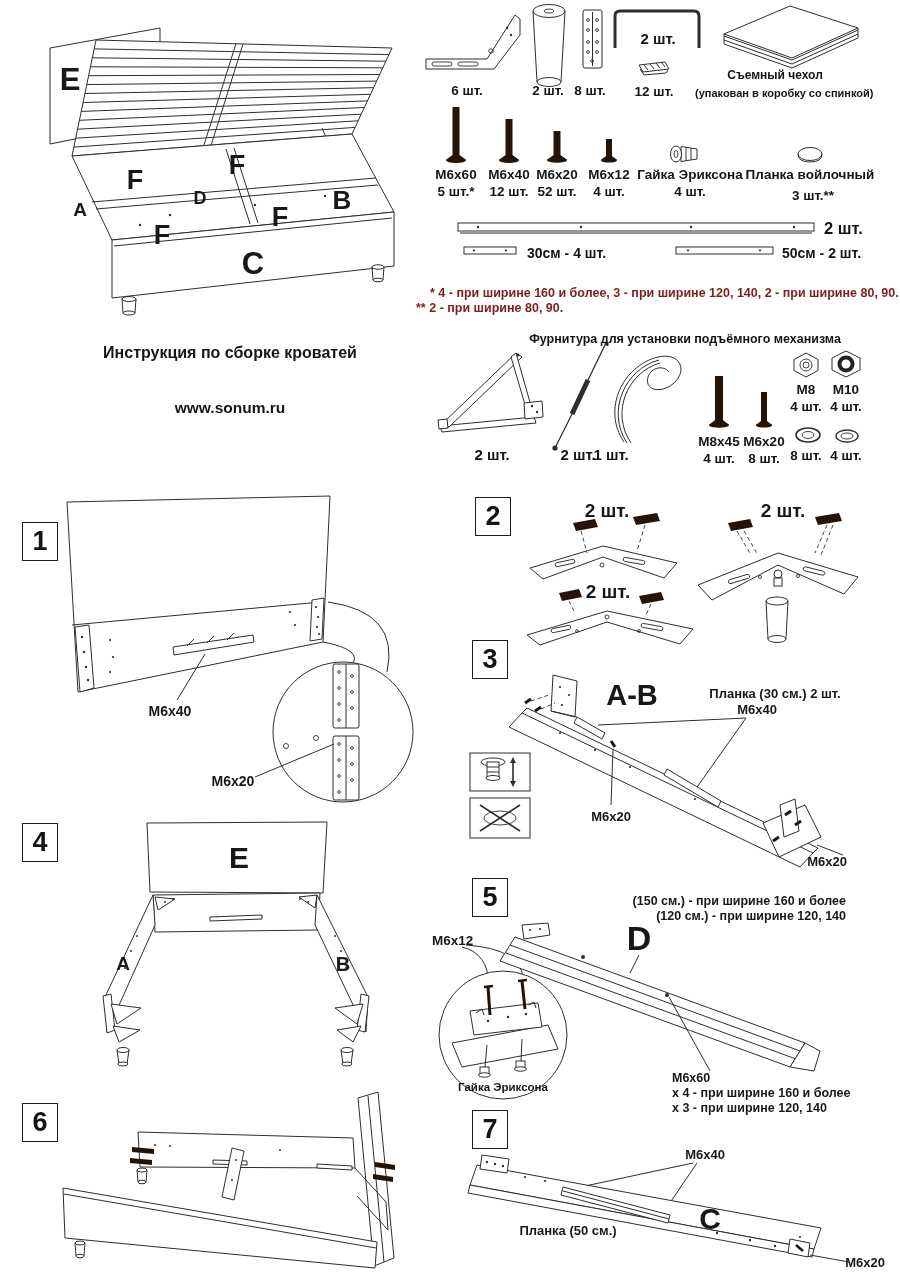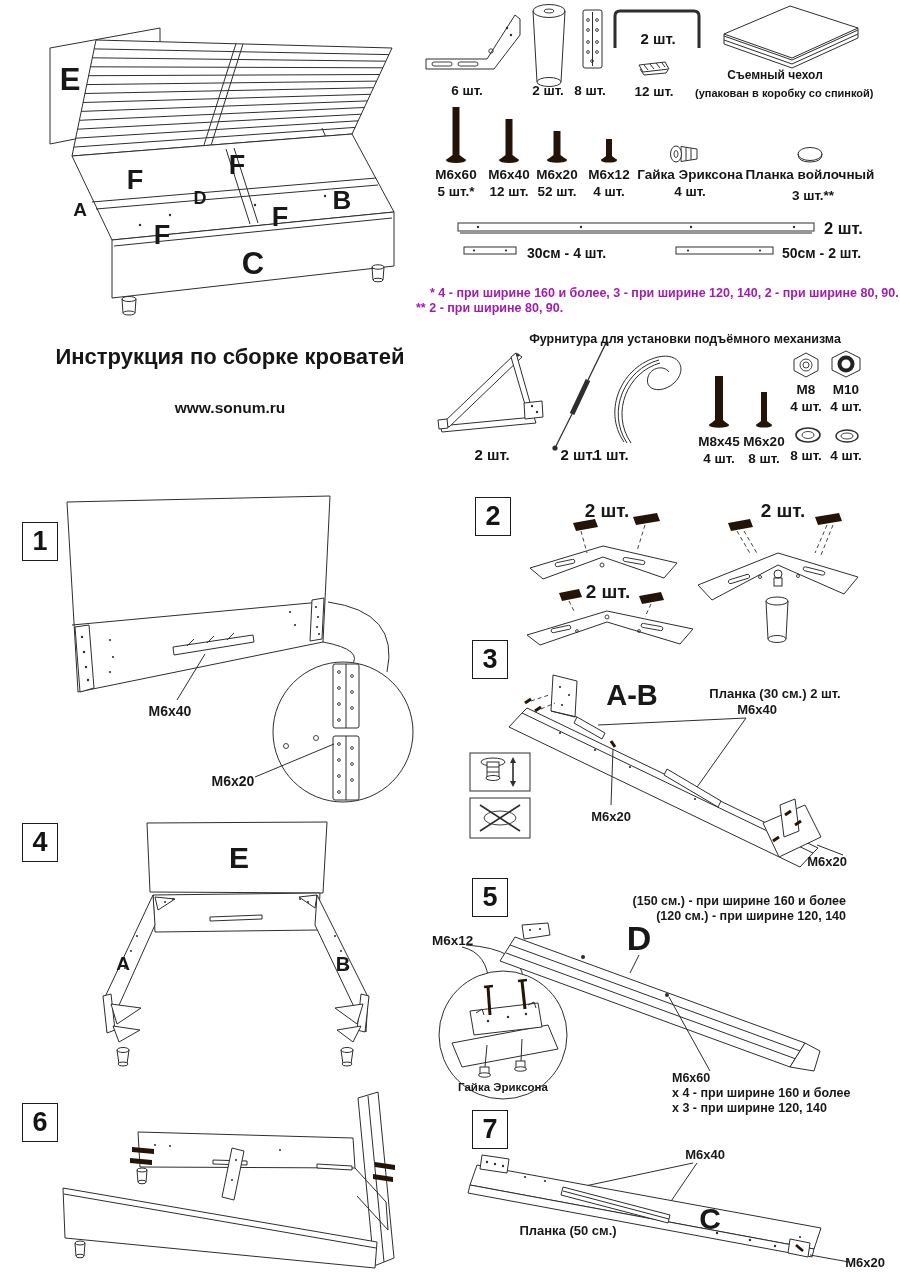--- a/index.html
+++ b/index.html
@@ -1,21 +1,21 @@
 <!DOCTYPE html>
 <html><head>
 <meta charset="utf-8">
 <style>
   html,body{margin:0;padding:0;background:#e8e8e8;}
   .sheet{position:relative;width:900px;height:1280px;background:#ffffff;overflow:hidden;
          font-family:"Liberation Sans",sans-serif;color:#161616;}
   .abs{position:absolute;}
   .lb{position:absolute;font-weight:bold;font-size:13.5px;color:#151515;white-space:nowrap;}
   .ctr{text-align:center;}
-  .note{position:absolute;font-weight:bold;font-size:12.5px;color:#a21caf;white-space:nowrap;}
+  .note{position:absolute;font-weight:bold;font-size:12.5px;color:#7f1d1d;white-space:nowrap;}
   .stepbox{position:absolute;width:34px;height:37px;border:1.7px solid #1c1c1c;background:#fff;
            display:flex;align-items:center;justify-content:center;
            font-size:27px;font-weight:bold;color:#141414;}
   svg{position:absolute;overflow:visible;}
   svg text{font-family:"Liberation Sans",sans-serif;font-weight:bold;fill:#181818;}
   .ln{fill:none;stroke:#2e2e2e;stroke-width:1;}
   .ln2{fill:none;stroke:#2e2e2e;stroke-width:1.6;}
   .fw{fill:#ffffff;stroke:#2e2e2e;stroke-width:1;}
   .dk{fill:#241408;stroke:none;}
   .dot{fill:#2e2e2e;stroke:none;}
@@ -207,21 +207,21 @@
   <svg class="abs" style="left:675px;top:245px" width="101" height="13" viewBox="0 0 101 13">
     <rect class="fw" x="1" y="2" width="97" height="7"></rect>
       <circle class="dot" cx="13" cy="5.5" r="1.1"></circle>
       <circle class="dot" cx="85" cy="5.5" r="1.1"></circle>
   </svg>
   <div class="lb" style="left:782px;top:245px;font-size:14px">50см - 2 шт.</div>
 
   <div class="note" style="left:430px;top:286px">* 4 - при ширине 160 и более, 3 - при ширине 120, 140, 2 - при ширине 80, 90.</div>
   <div class="note" style="left:416px;top:301px">** 2 - при ширине 80, 90.</div>
 
-  <div class="abs ctr" style="left:25px;top:344px;width:410px;font-size:22px;font-weight:600">Инструкция по сборке кроватей</div>
+  <div class="abs ctr" style="left:25px;top:344px;width:410px;font-size:16px;font-weight:600">Инструкция по сборке кроватей</div>
   <div class="abs ctr" style="left:25px;top:399px;width:410px;font-size:15.5px;font-weight:bold">www.sonum.ru</div>
 
   <div class="lb ctr" style="left:520px;top:332px;width:330px;font-size:12.5px">Фурнитура для установки подъёмного механизма</div>
 
   <svg class="abs" style="left:436px;top:346px" width="118" height="92" viewBox="0 0 118 92">
     <polygon class="fw" points="4,80 98,71 100,77 6,86"></polygon>
     <polygon class="fw" points="7,77 80,7 86,11 13,81"></polygon>
     <polygon class="fw" points="80,7 95,60 90,62 75,11"></polygon>
     <polygon class="fw" points="88,57 106,55 107,71 89,73"></polygon>
     <polygon class="fw" points="2,74 11,73 12,82 3,83"></polygon>

